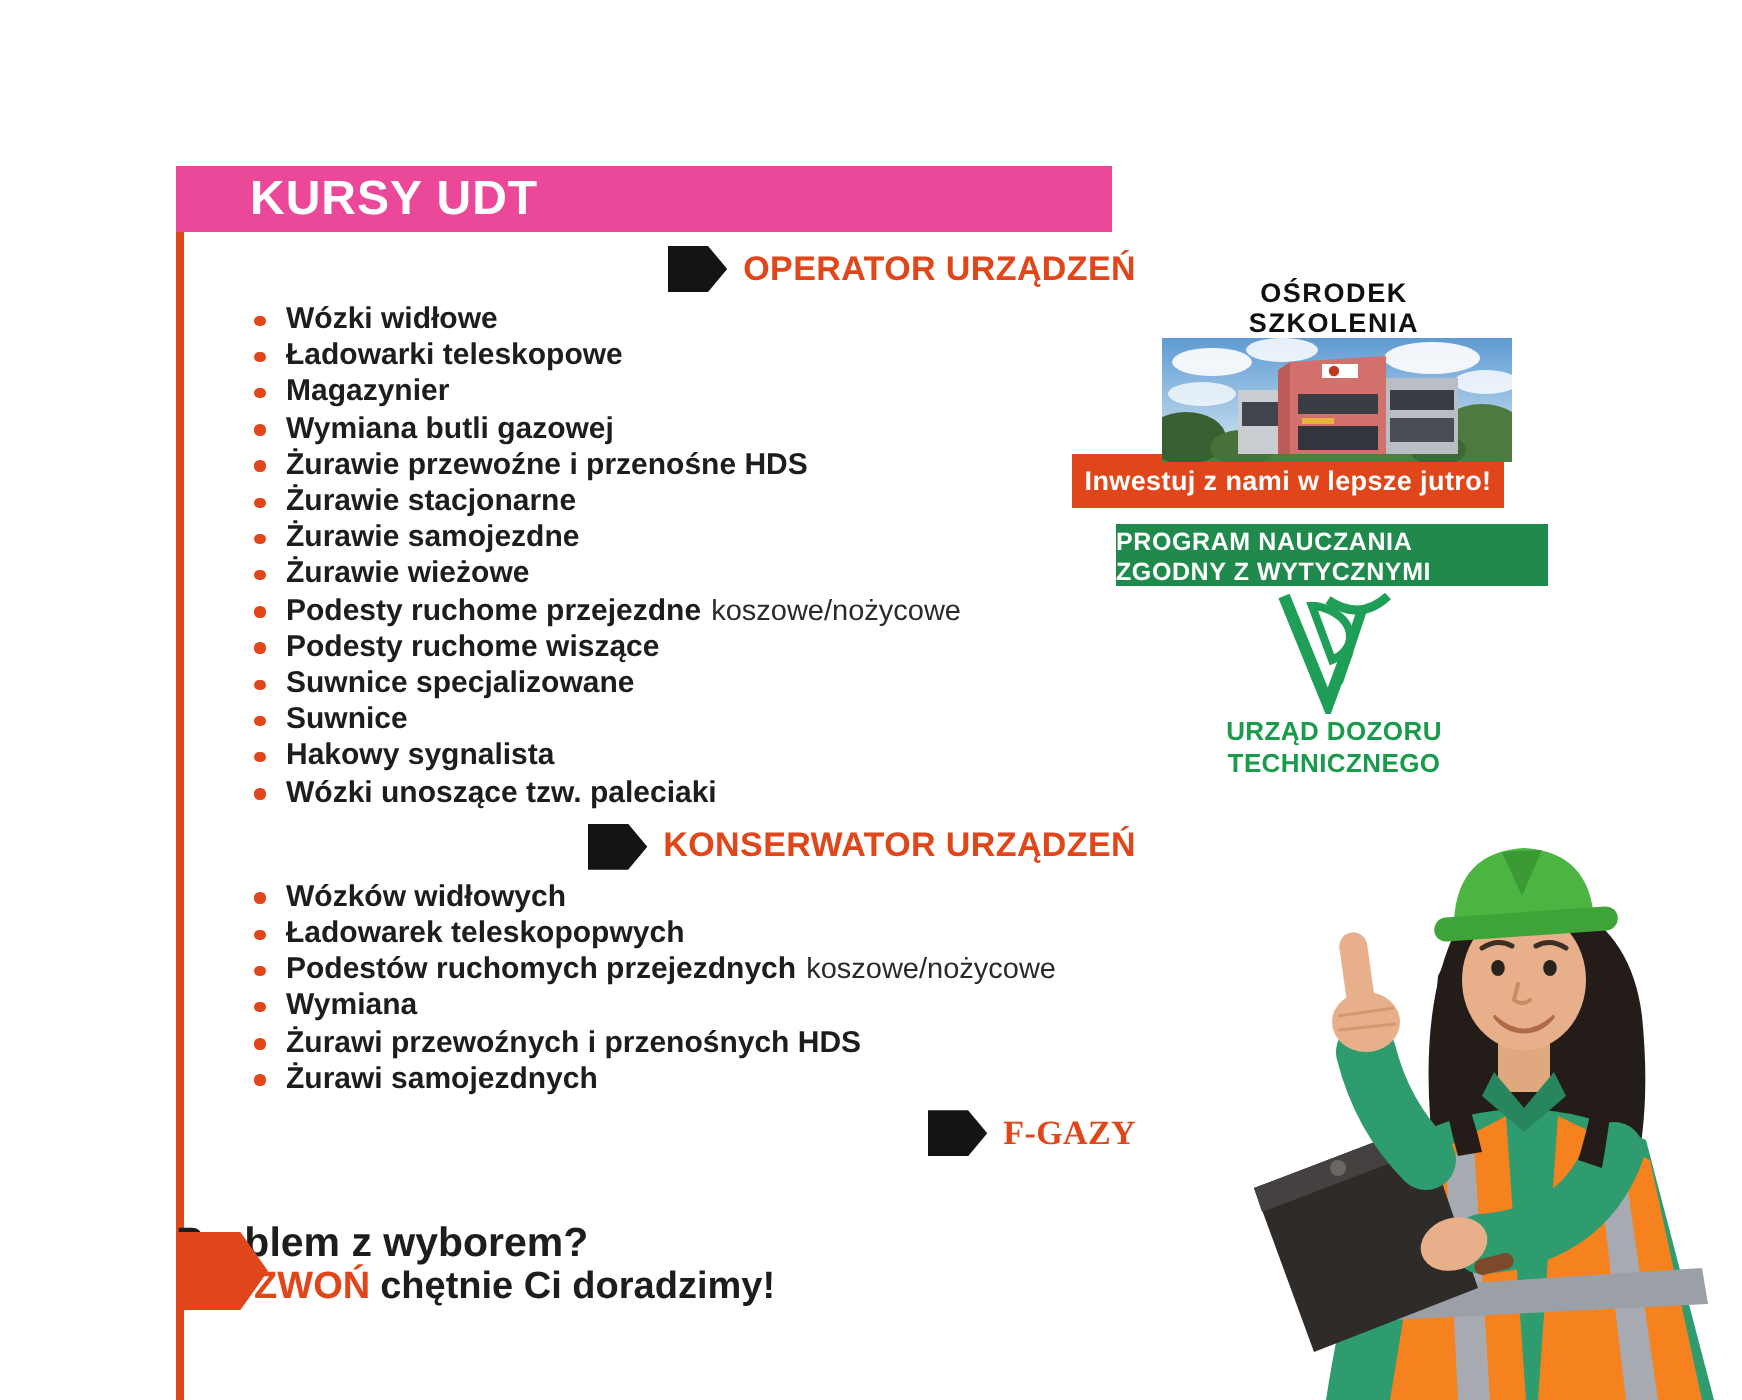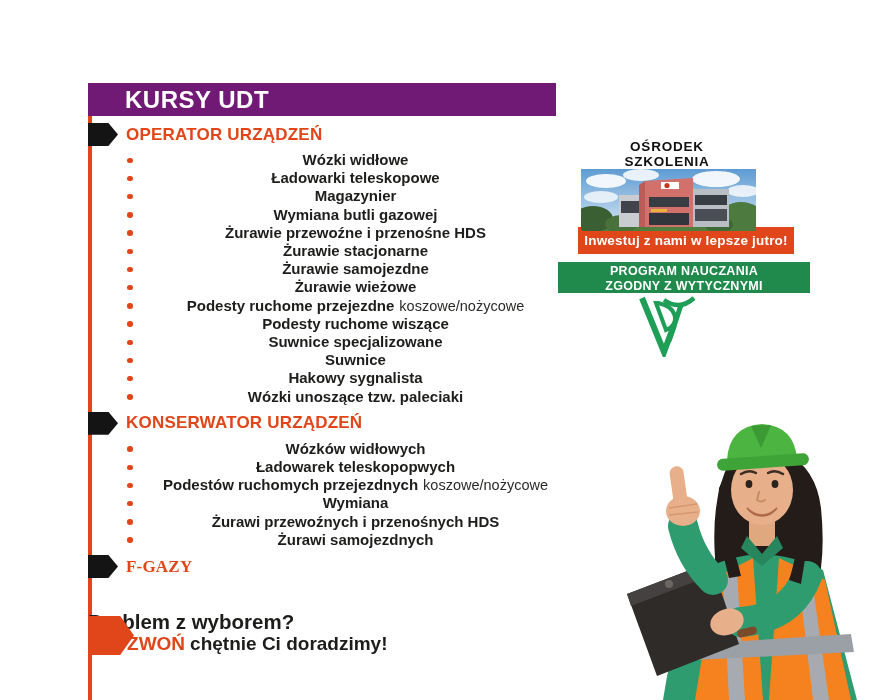--- a/index.html
+++ b/index.html
@@ -4,34 +4,34 @@
 <style>
   * { box-sizing: border-box; margin: 0; padding: 0; }
   html,body { background:#ffffff; }
   body { font-family: "Liberation Sans", "DejaVu Sans", sans-serif; }
   #poster { position:relative; width:871px; height:700px; background:#fff; overflow:hidden; }
 
   
   .vline { position:absolute; left:88px; top:98px; width:4px; height:602px; background:#E04619; z-index:1; }
 
   
-  .titlebar { position:absolute; left:88px; top:83px; width:468px; height:33px; background:#701a75; z-index:2;
+  .titlebar { position:absolute; left:88px; top:83px; width:468px; height:33px; background:#ec4899; z-index:2;
               color:#fff; font-weight:800; font-size:24px; letter-spacing:.5px; line-height:33px; padding-left:37px; }
 
   
   .left-col { position:absolute; left:88px; top:115px; width:480px; z-index:2; }
-  .sec-head { display:flex; align-items:center; height:25px; }
+  .sec-head { display:flex; align-items:center; height:25px;justify-content:flex-end; }
   .sec-head.h1 { margin-top:7px; }
   .sec-head.h2 { margin-top:5px; }
   .sec-head.h3 { margin-top:5px;font-family:Liberation Serif, serif; }
   .arrow-black { width:30px; height:23px; background:#141414; flex:0 0 30px;
                  clip-path:polygon(0 0,68% 0,100% 50%,68% 100%,0 100%); }
   .sec-title { color:#E04619; font-weight:800; font-size:17px; margin-left:8px; letter-spacing:.2px; }
   ul.courses { list-style:none; margin:4px 0 0 38px; }
-  ul.courses li { position:relative; padding-left:17px; font-size:15px; font-weight:600; color:#1D1D1B; line-height:18.2px;text-align:center; }
+  ul.courses li { position:relative; padding-left:17px; font-size:15px; font-weight:600; color:#1D1D1B; line-height:18.2px; }
   ul.courses li::before { content:""; position:absolute; left:1px; top:6.5px; width:5.5px; height:5.5px; border-radius:50%; background:#E04619; }
   .sx { font-weight:400; font-size:14.5px; margin-left:5px; color:#2a2a28; }
   .sx:empty { margin-left:0; }
 
   
   .cta { position:absolute; left:88px; top:610px; z-index:2; }
   .arrow-orange { position:absolute; left:0; top:6px; width:46px; height:39px; background:#E04619;
                   clip-path:polygon(0 0,70% 0,100% 50%,70% 100%,0 100%); }
   .cta-text { }
   .cta-q { font-size:20.5px; font-weight:800; color:#1D1D1B; line-height:23px; }
@@ -42,24 +42,24 @@
   .asm-logo { position:absolute; left:585px; top:93px; width:170px; height:62px; z-index:2; }
   .paral { position:absolute; left:26px; top:2px; width:66px; height:41px; border:3px solid #161616; transform:skewX(-17deg); background:#fff; }
   .asm-letters { position:absolute; left:30px; top:3px; font-style:italic; font-weight:800; font-size:29px; letter-spacing:-3px; }
   .asm-letters .la, .asm-letters .lm { color:#D13A22; }
   .asm-letters .ls { color:#181818; font-size:33px; vertical-align:-2px; }
   .invest { position:absolute; left:101px; top:10px; font-style:italic; font-size:23px; color:#1b1b1b; }
   .osrodek { position:absolute; left:583px; top:139px; width:168px; text-align:center; font-size:13.5px; font-weight:700;
              letter-spacing:.8px; word-spacing:7px; color:#101010; z-index:2; }
 
   .photo { position:absolute; left:581px; top:169px; width:175px; height:62px; z-index:3; }
-  .banner-red { position:absolute; left:578px; top:227px; width:216px; height:27px; background:#E04619; z-index:2;
+  .banner-red { position:absolute; left:536px; top:227px; width:216px; height:27px; background:#E04619; z-index:2;
                 color:#fff; font-weight:700; font-size:13.5px; text-align:center; line-height:27px; letter-spacing:.2px; }
-  .banner-green { position:absolute; left:558px; top:262px; width:252px; height:31px; background:#1F8A4C; z-index:2;
-                  color:#fff; font-weight:700; font-size:12.5px; text-align:center; line-height:14.5px; padding-top:2px; letter-spacing:.3px; }
+  .banner-green { position:absolute; left:558px; top:262px; width:216px; height:31px; background:#1F8A4C; z-index:2;
+                  color:#fff; font-weight:700; font-size:12.5px; text-align:left; line-height:14.5px; padding-top:2px; letter-spacing:.3px; }
   .udt-logo { position:absolute; left:636px; top:295px; width:62px; height:62px; z-index:2; }
   .udt-name { position:absolute; left:586px; top:358px; width:162px; text-align:center; color:#189B4A;
               font-weight:700; font-size:13px; line-height:15.5px; letter-spacing:.2px; z-index:2; }
 
   .trainer { position:absolute; left:611px; top:408px; width:260px; height:292px; z-index:2; }
 </style>
 </head>
 <body>
 
 <div id="poster">
@@ -158,20 +158,24 @@
     <div>PROGRAM NAUCZANIA</div>
     <div>ZGODNY Z WYTYCZNYMI</div>
   </div>
 
   <svg class="udt-logo" viewBox="0 0 62 62" aria-hidden="true">
     <path d="M6 3 L28 57 L38 30" fill="none" stroke="#1E9E57" stroke-width="6" stroke-linejoin="miter"></path>
     <path d="M20 8 L30 35 C44 29 42 12 22 8 Z" fill="none" stroke="#1E9E57" stroke-width="4"></path>
     <path d="M28 5 Q44 16 58 3" fill="none" stroke="#1E9E57" stroke-width="4.5"></path>
     <path d="M45 10 L33 46" fill="none" stroke="#1E9E57" stroke-width="5"></path>
   </svg>
+  <div class="udt-name">
+    <div>URZĄD DOZORU</div>
+    <div>TECHNICZNEGO</div>
+  </div>
 
   <svg class="trainer" viewBox="0 0 260 292" aria-hidden="true">
 
     <path d="M118 55 Q100 90 104 150 Q104 175 116 185 L205 185 Q215 150 210 100 Q205 60 175 45 Z" fill="#241C18"></path>
 
     <rect x="138" y="102" width="26" height="36" fill="#E0A87F"></rect>
 
     <path d="M96 160 Q150 132 212 162 L246 292 L52 292 Q66 200 96 160 Z" fill="#2E9C6E"></path>
 
     <path d="M104 170 L142 150 L152 292 L84 292 Z" fill="#F5821F"></path>

